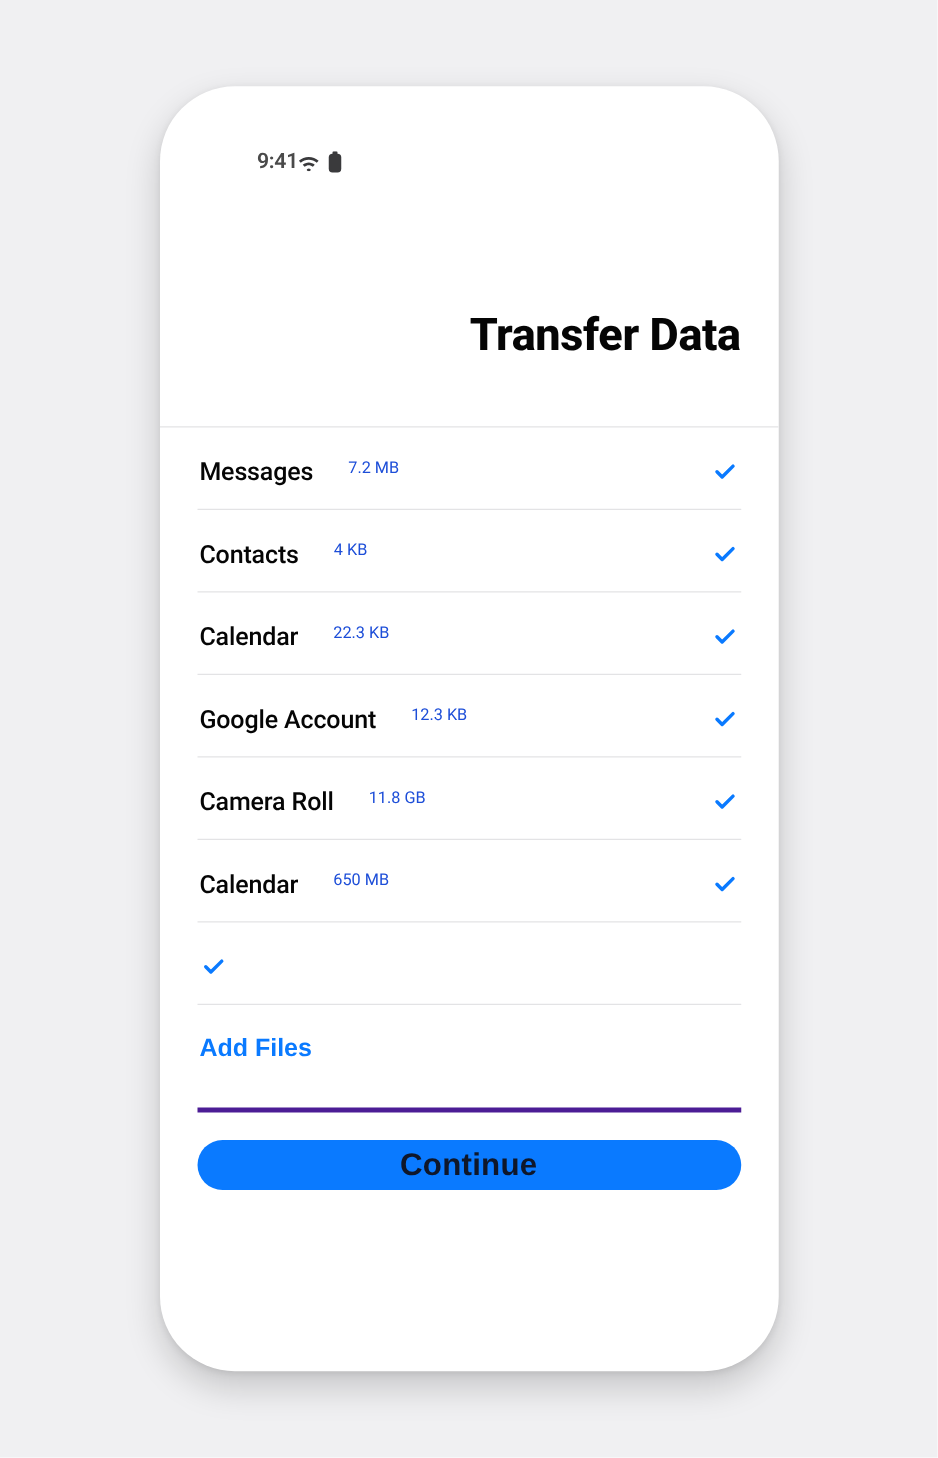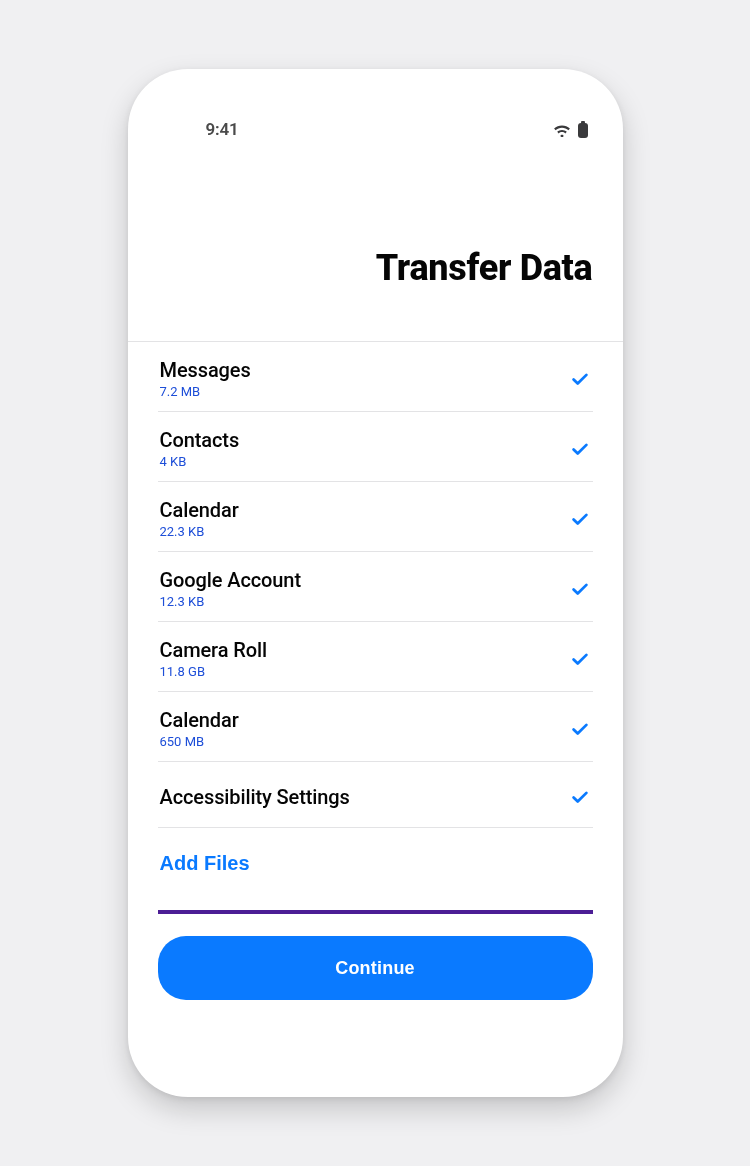--- a/index.html
+++ b/index.html
@@ -20,21 +20,20 @@
       box-shadow: 0 12px 28px rgba(0,0,0,0.18), 0 2px 6px rgba(0,0,0,0.08);
       position: relative;
       overflow: hidden;
       display: flex;
       flex-direction: column;
     }
     .status-bar {
       height: 74px;
       display: flex;
       align-items: flex-end;
-      justify-content: space-between;
       padding: 0 34px 4px 34px;
     }
     .status-left {
       font-weight: 600;
       font-size: 17px;
       color: #4a4a4a;
       letter-spacing: -0.2px;
       padding-left: 44px;
     }
     .status-right {
@@ -76,21 +75,21 @@
       padding: 0 30px;
     }
     .row {
       display: flex;
       align-items: center;
       justify-content: space-between;
       padding: 16px 2px 12px 2px;
       border-bottom: 1px solid #e3e3e5;
       min-height: 66px;
     }
-    .row-info { display: flex; flex-direction: column; }
+    .row-info { display: flex; flex-direction: row; gap: 28px; }
     .row-title {
       font-size: 20px;
       font-weight: 500;
       color: #050505;
       letter-spacing: -0.1px;
     }
     .row-sub {
       font-size: 13px;
       color: #1d4ed8;
       margin-top: 2px;
@@ -113,26 +112,26 @@
       background: none;
       border: none;
       cursor: pointer;
     }
     .footer {
       padding: 22px 30px 28px 30px;
     }
     .continue-btn {
       width: 100%;
       background: #0a7aff;
-      color: #ffffff;
+      color: #0f172a;
       border: none;
       border-radius: 28px;
-      font-size: 18px;
+      font-size: 25px;
       font-weight: 600;
-      height: 64px;
+      height: 40px;
       cursor: pointer;
       letter-spacing: 0.2px;
     }
   </style>
 </head>
 <body>
 
 <div class="phone">
   <div class="status-bar">
     <div class="status-left">9:41</div>
@@ -227,23 +226,20 @@
             <span class="row-sub">650 MB</span>
           </div>
           <span class="check">
             <svg width="22" height="22" viewBox="0 0 24 24" fill="none">
                 <path d="M5 12.5l4.5 4.5L19 7.5" stroke="#0a7aff" stroke-width="3" stroke-linecap="round" stroke-linejoin="round"></path>
               </svg>
           </span>
         </div>
 
         <div class="row nosub">
-          <div class="row-info">
-            <span class="row-title">Accessibility Settings</span>
-          </div>
           <span class="check">
             <svg width="22" height="22" viewBox="0 0 24 24" fill="none">
                 <path d="M5 12.5l4.5 4.5L19 7.5" stroke="#0a7aff" stroke-width="3" stroke-linecap="round" stroke-linejoin="round"></path>
               </svg>
           </span>
         </div>
 
         <div class="add-files-row">
           <button class="add-files">Add Files</button>
         </div>

